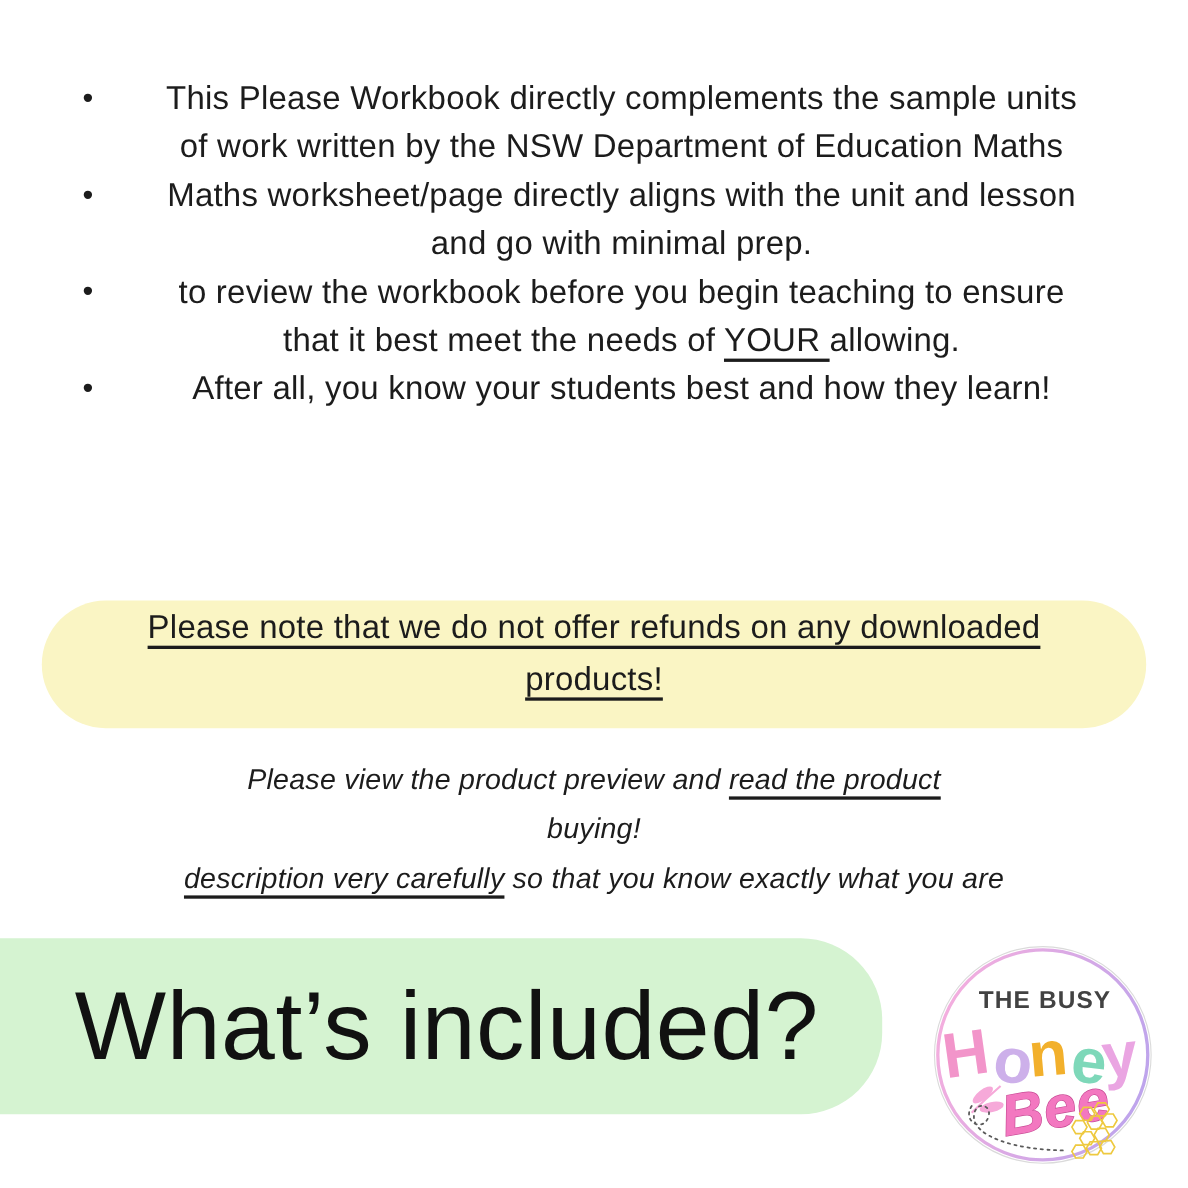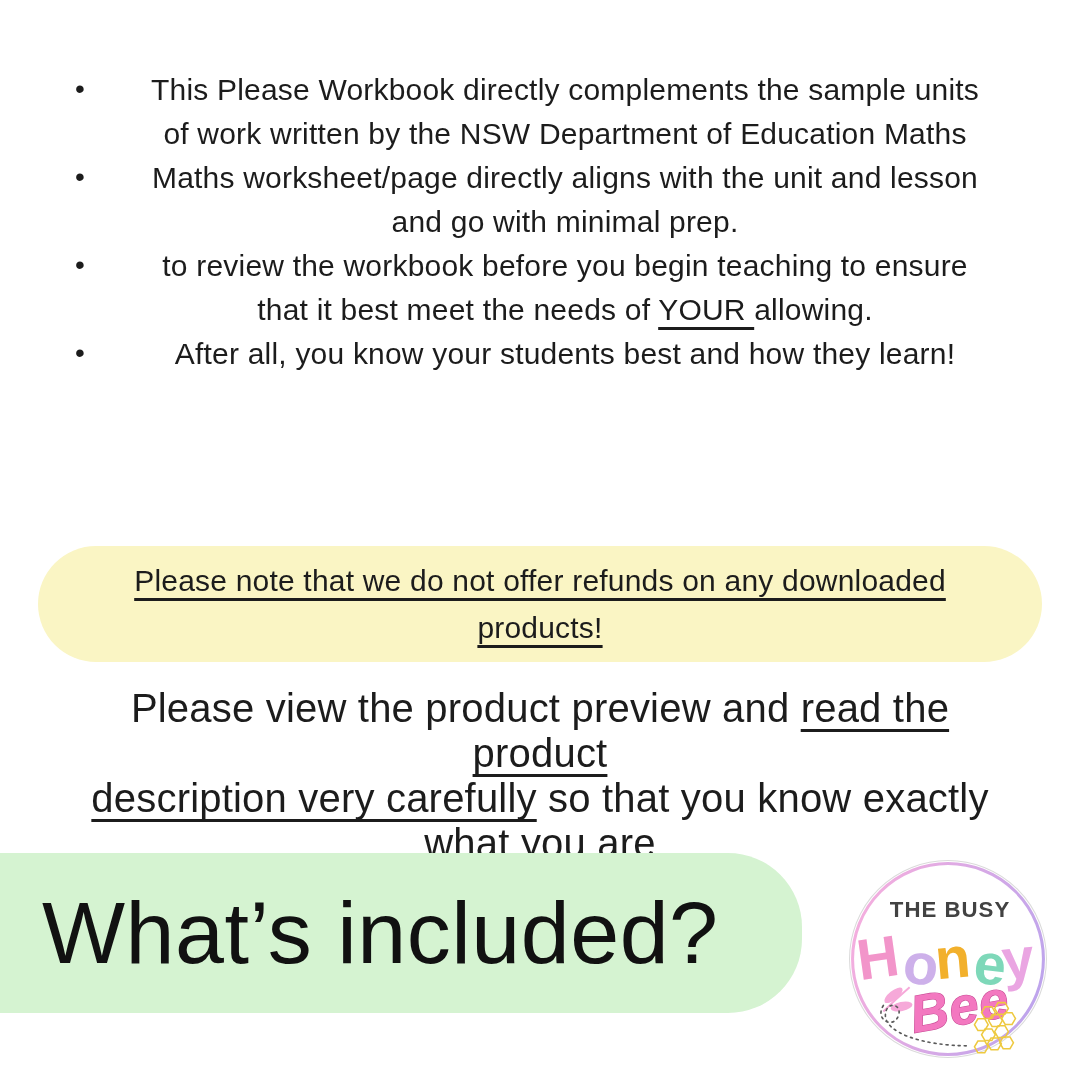--- a/index.html
+++ b/index.html
@@ -36,45 +36,46 @@
     text-decoration-skip-ink: none;
   }
   
   .refund-box {
     position: absolute;
     top: 546px; left: 38px; width: 1004px; height: 116px;
     border-radius: 58px;
     background: #faf5c4;
   }
   .refund-text {
-    padding-top: 11px;
+    padding-top: 1px;
     text-align: center;
     font-size: 30px; line-height: 47px; font-weight: 300;
     letter-spacing: 0.2px;
   }
   .refund-text .line { min-height: 47px; }
   
   .preview-note {
     position: absolute;
     top: 686px; left: 70px; width: 940px;
     text-align: center;
-    font-size: 40px; line-height: 45px; font-weight: 300;
+    font-size: 26px; line-height: 45px; font-weight: 300;
     letter-spacing: 0.2px;
+    font-style: italic;
   }
   .preview-note .line { min-height: 45px; }
   
   .section-header {
     position: absolute;
     top: 853px; left: 0; width: 802px; height: 160px;
     border-radius: 0 74px 74px 0;
     background: #d5f3d1;
     display: flex; align-items: center;
   }
   .section-label {
-    padding-left: 42px;
+    padding-left: 68px;
     font-size: 88px; font-weight: 300;
     color: #111111;
     letter-spacing: 0.5px;
     white-space: nowrap;
   }
   
   .logo { position: absolute; left: 847px; top: 858px; width: 202px; height: 202px; }
   .logo text { font-family: "Liberation Sans", "DejaVu Sans", sans-serif; }
 </style>
 </head>
@@ -114,22 +115,22 @@
 
   <div class="refund-box" style="background-color: rgb(250, 245, 196);">
     <div class="refund-text">
         <div class="line"><span class="u">Please note that we do not offer refunds on any downloaded</span></div>
         <div class="line"><span class="u">products!</span></div>
       </div>
   </div>
 
   <div class="preview-note">
       <div class="line"><span>Please view the product preview and </span><span class="u">read the product</span></div>
+      <div class="line"><span>buying!</span></div>
       <div class="line"><span class="u">description very carefully</span><span> so that you know exactly what you are</span></div>
-      <div class="line"><span>buying!</span></div>
     </div>
 
   <div class="section-header" style="background-color: rgb(213, 243, 209);">
     <span class="section-label">What’s included?</span>
   </div>
 
   <svg class="logo" viewBox="0 0 200 200" xmlns="http://www.w3.org/2000/svg">
     <defs>
       <linearGradient id="ringGrad" x1="0" y1="0.35" x2="1" y2="0.65">
         <stop offset="0" stop-color="#f4aede"></stop>

